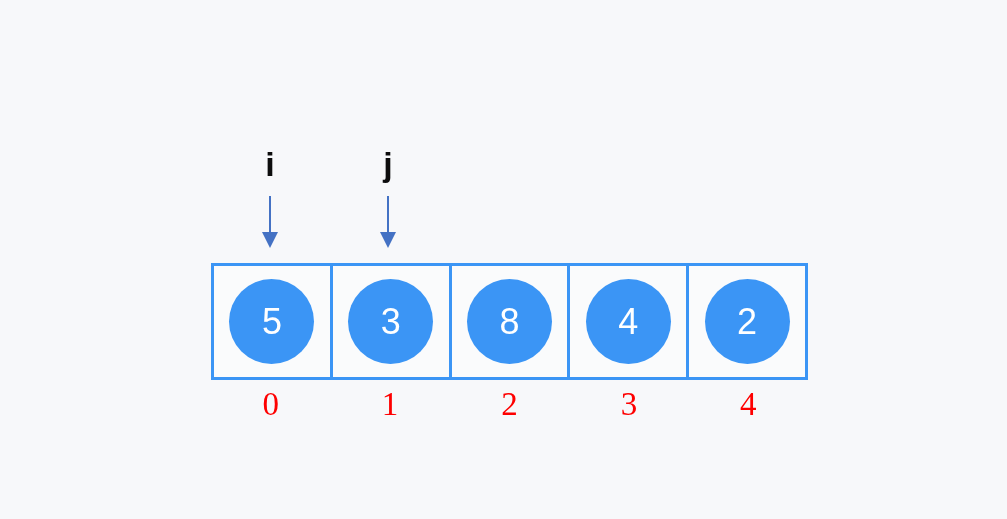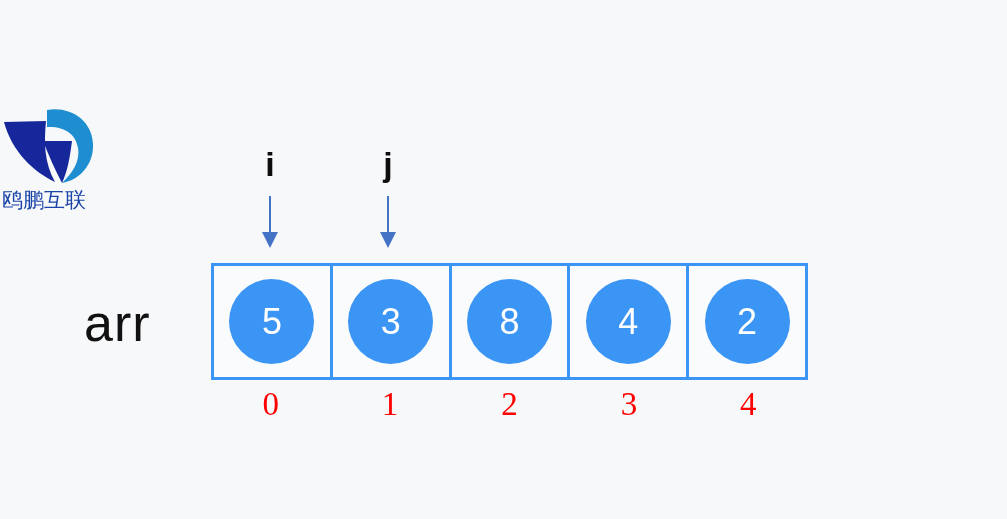--- a/index.html
+++ b/index.html
@@ -137,35 +137,21 @@
     font-size: 33px;
     line-height: 42px;
     color: #fe0000;
   }
 </style>
 </head>
 <body>
 
 <div id="canvas">
 
-  <div class="watermark">
-    <div class="watermark-mark">
-      <svg viewBox="0 0 100 76" width="100" height="76" xmlns="http://www.w3.org/2000/svg">
 
-        <path d="M47 2 C70 -2 92 12 93 36 C94 56 80 72 62 75 C74 64 80 52 78 40 C76 26 64 18 47 19 Z" fill="#1f8ed0"></path>
-
-        <path d="M4 14 L46 13 C44 34 44 54 55 74 C34 64 12 44 4 14 Z" fill="#16279b"></path>
-
-        <path d="M43 33 L72 33 C70 48 68 62 62 75 C55 62 49 48 43 33 Z" fill="#16279b"></path>
-      </svg>
-    </div>
-    <div class="watermark-text">鸥鹏互联</div>
-  </div>
-
-  <div class="arr-label">arr</div>
 
   <div class="pointer" style="left:250px; top:146px;">
     <div class="pointer-letter">i</div>
     <svg class="pointer-arrow" viewBox="0 0 20 52">
       <line x1="10" y1="0" x2="10" y2="38" stroke="#4472c4" stroke-width="2"></line>
       <polygon points="2,36 18,36 10,52" fill="#4472c4"></polygon>
     </svg>
   </div>
 
   <div class="pointer" style="left:368px; top:146px;">

